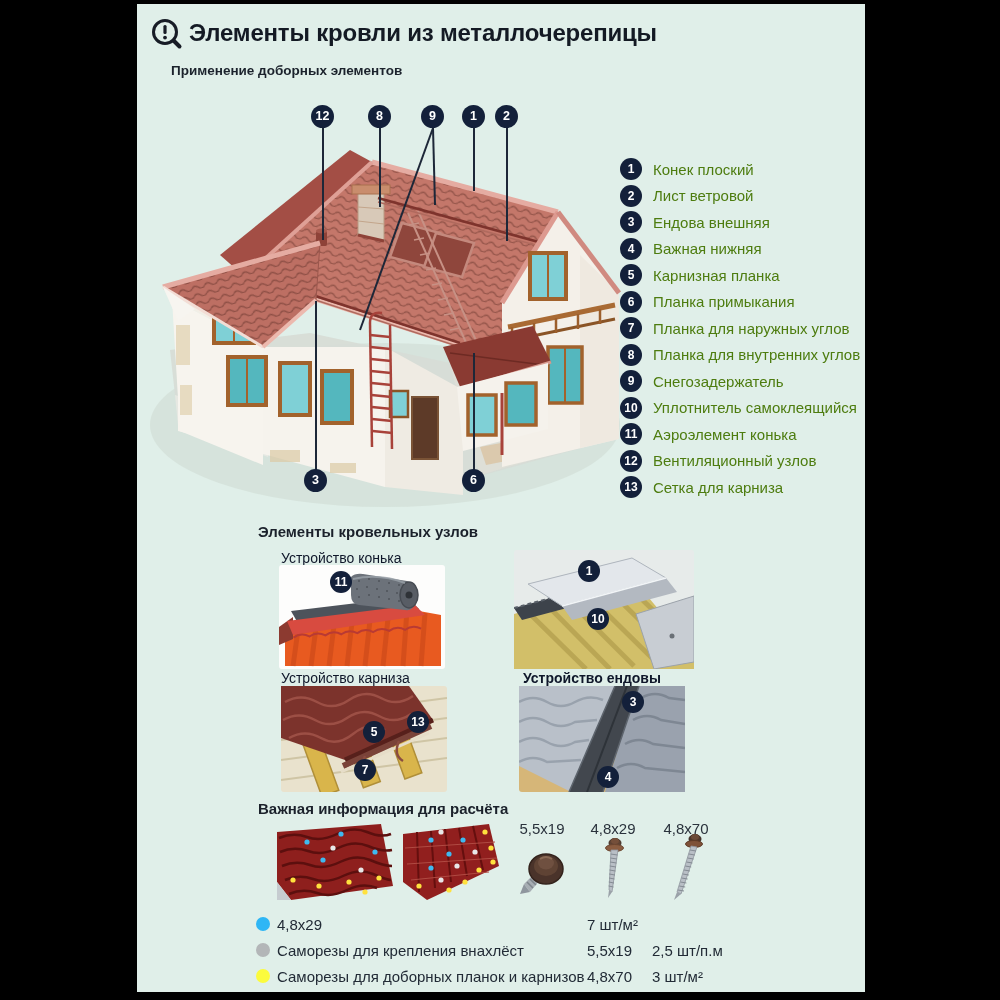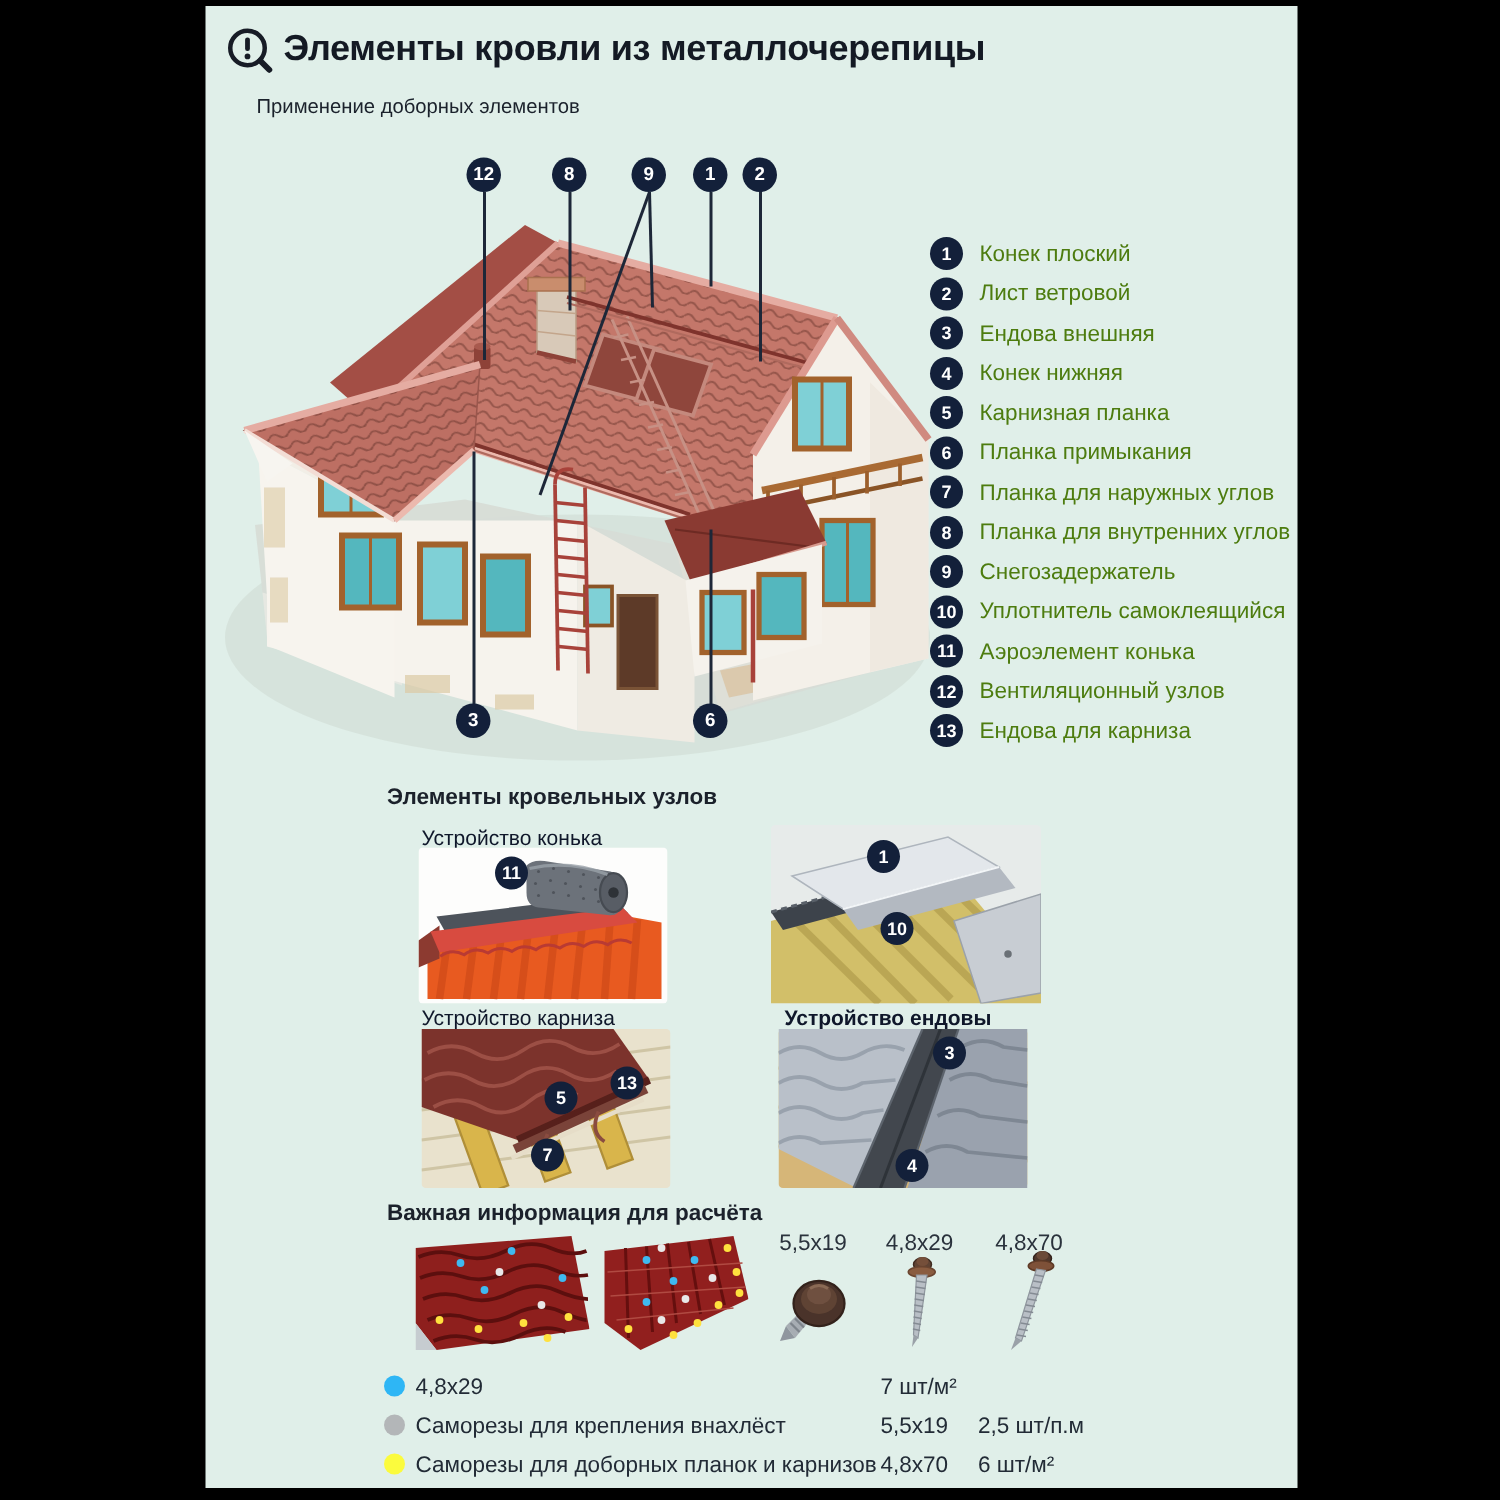--- a/index.html
+++ b/index.html
@@ -2,21 +2,21 @@
 <html><head>
 <meta charset="utf-8">
 <style>
   html,body{margin:0;padding:0;background:#000;}
   .stage{position:relative;width:1000px;height:1000px;background:#000;overflow:hidden;
          font-family:"Liberation Sans","DejaVu Sans",sans-serif;}
   .content{position:absolute;left:137px;top:4px;width:728px;height:988px;background:#e0efe9;overflow:hidden;}
   .abs{position:absolute;}
   
   .title{font-size:24px;font-weight:800;color:#141a24;letter-spacing:-0.2px;white-space:nowrap;}
-  .subtitle{font-size:13.5px;font-weight:400;color:#1b222c;white-space:nowrap;}
+  .subtitle{font-size:13.5px;font-weight:700;color:#1b222c;white-space:nowrap;}
   
   .badge{position:absolute;width:23px;height:23px;border-radius:50%;background:#13203a;
          color:#fff;font-size:12.5px;font-weight:700;display:flex;align-items:center;justify-content:center;
          line-height:1;z-index:5;}
   .badge.sm{width:22px;height:22px;font-size:12px;}
   
   .legend{position:absolute;left:483px;top:152px;width:245px;}
   .legend-row{display:flex;align-items:center;height:26.5px;}
   .legend-num{width:22px;height:22px;border-radius:50%;background:#13203a;color:#fff;flex:0 0 22px;
               font-size:12px;font-weight:700;display:flex;align-items:center;justify-content:center;line-height:1;}
@@ -202,21 +202,21 @@
     <div class="legend-row">
           <span class="legend-num">2</span>
           <span class="legend-label">Лист ветровой</span>
         </div>
     <div class="legend-row">
           <span class="legend-num">3</span>
           <span class="legend-label">Ендова внешняя</span>
         </div>
     <div class="legend-row">
           <span class="legend-num">4</span>
-          <span class="legend-label">Конек нижняя</span>
+          <span class="legend-label">Важная нижняя</span>
         </div>
     <div class="legend-row">
           <span class="legend-num">5</span>
           <span class="legend-label">Карнизная планка</span>
         </div>
     <div class="legend-row">
           <span class="legend-num">6</span>
           <span class="legend-label">Планка примыкания</span>
         </div>
     <div class="legend-row">
@@ -238,21 +238,21 @@
     <div class="legend-row">
           <span class="legend-num">11</span>
           <span class="legend-label">Аэроэлемент конька</span>
         </div>
     <div class="legend-row">
           <span class="legend-num">12</span>
           <span class="legend-label">Вентиляционный узлов</span>
         </div>
     <div class="legend-row">
           <span class="legend-num">13</span>
-          <span class="legend-label">Ендова для карниза</span>
+          <span class="legend-label">Сетка для карниза</span>
         </div>
   </div>
 
   <div class="abs sec-head" style="left:121px;top:519px;text-align:right;">Элементы кровельных узлов</div>
   <div class="abs vig-title" style="left:144px;top:546px;">Устройство конька</div>
 
   <span class="abs" style="left:142px;top:561px;">
     <svg width="166" height="104" viewBox="0 0 166 104">
       <rect width="166" height="104" rx="3" fill="#fdfdfc"></rect>
       <polygon points="6,60 118,42 162,50 162,101 6,101" fill="#e85a20"></polygon>
@@ -526,18 +526,18 @@
     <div class="calc-row">
       <span class="dot" style="background: rgb(179, 182, 184);"></span>
       <span class="calc-label">Саморезы для крепления внахлёст</span>
       <span class="calc-size">5,5х19</span>
       <span class="calc-qty">2,5 шт/п.м</span>
     </div>
     <div class="calc-row">
       <span class="dot" style="background: rgb(251, 251, 61);"></span>
       <span class="calc-label">Саморезы для доборных планок и карнизов</span>
       <span class="calc-size">4,8х70</span>
-      <span class="calc-qty">6 шт/м²</span>
+      <span class="calc-qty">3 шт/м²</span>
     </div>
   </div>
 
  </div>
 </div>
 
 </body></html>

